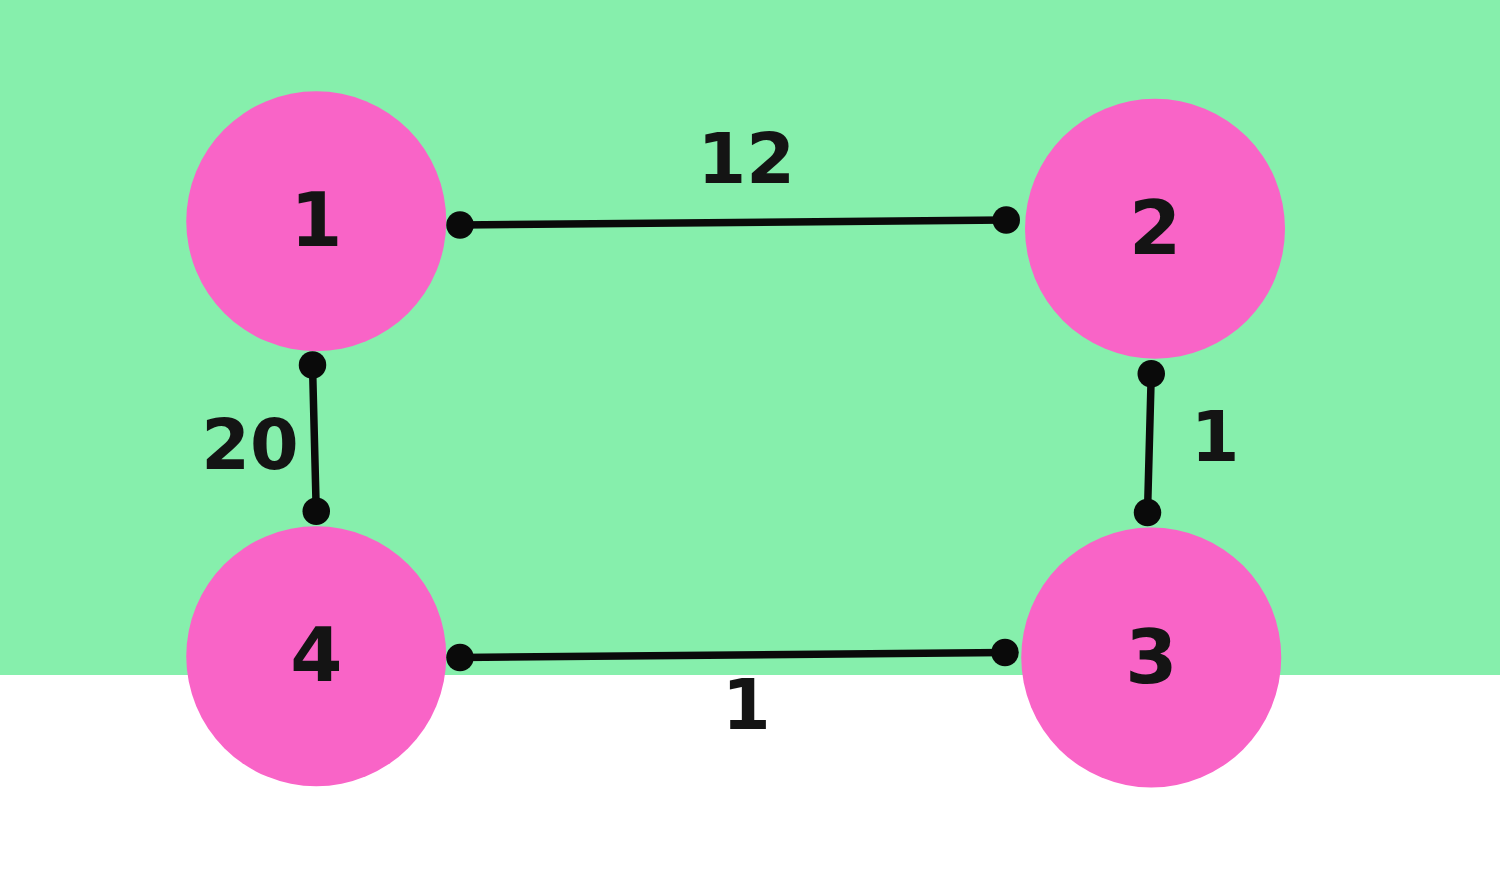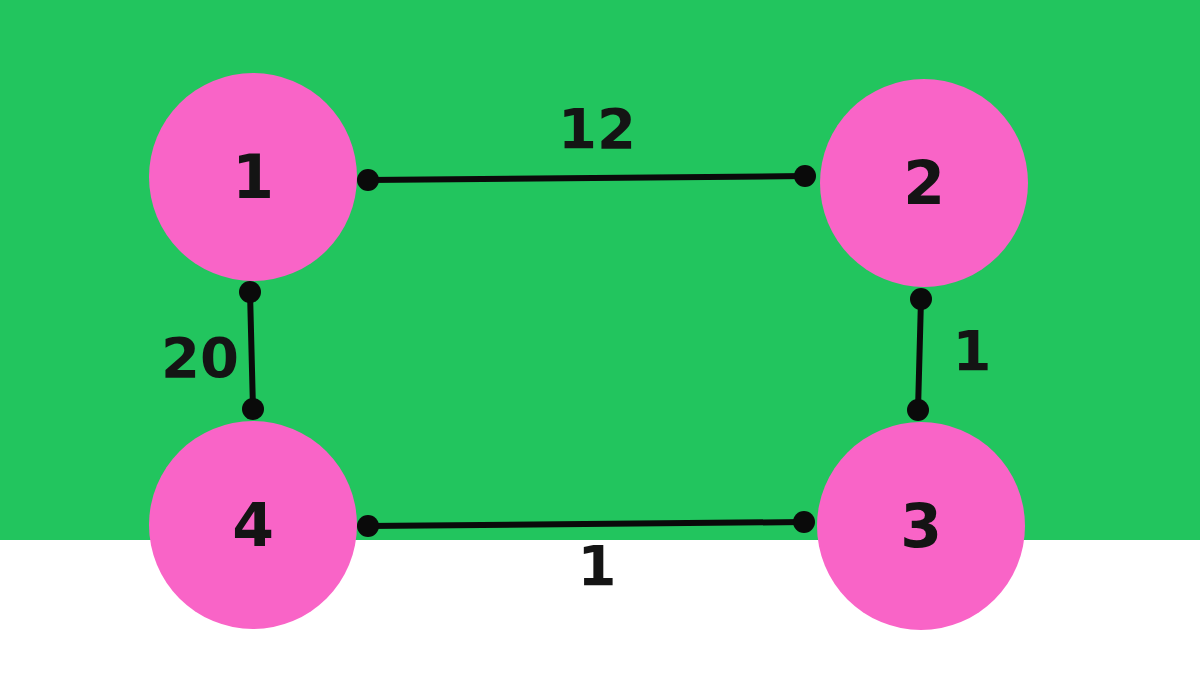--- a/index.html
+++ b/index.html
@@ -8,21 +8,21 @@
     width: 1200px;
     height: 700px;
     overflow: hidden;
     background: #ffffff;
     font-family: "DejaVu Sans", "Liberation Sans", sans-serif;
   }
   .canvas {
     position: relative;
     width: 1200px;
     height: 540px;
-    background: #22c55e;
+    background: #86efac;
   }
   svg {
     display: block;
     width: 1200px;
     height: 700px;
   }
   .node-label {
     font-family: "DejaVu Sans", "Liberation Sans", sans-serif;
     font-weight: 700;
   }

